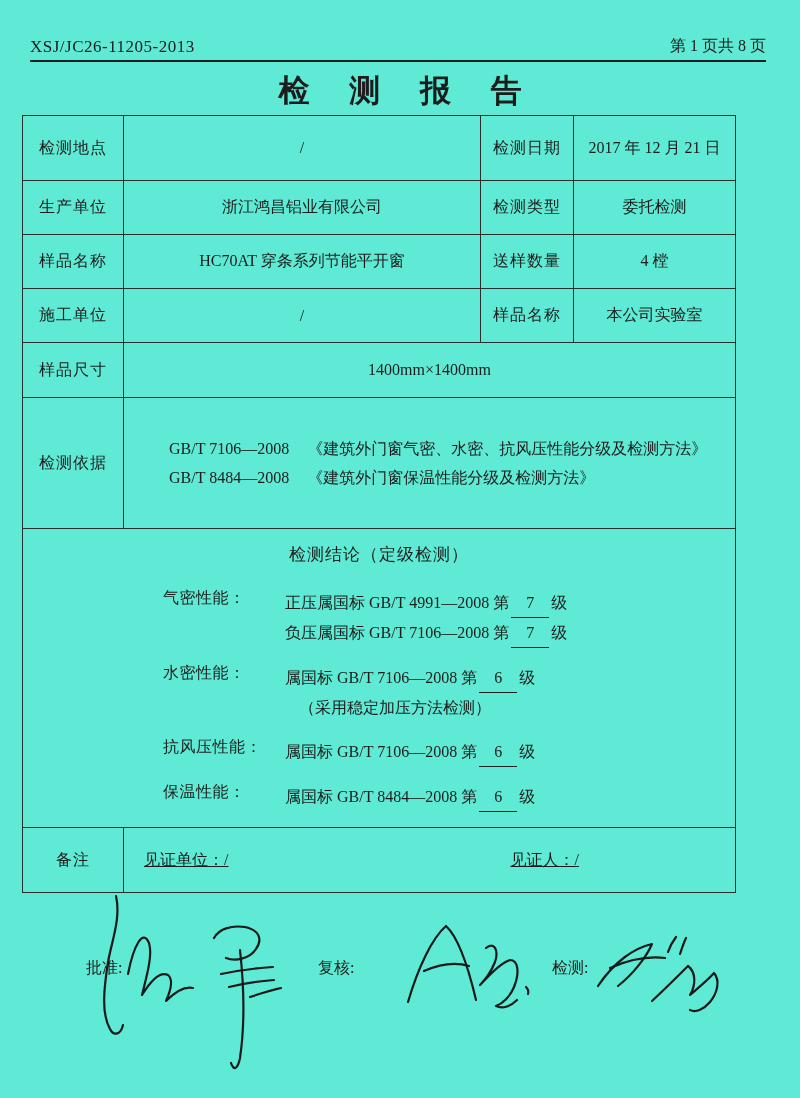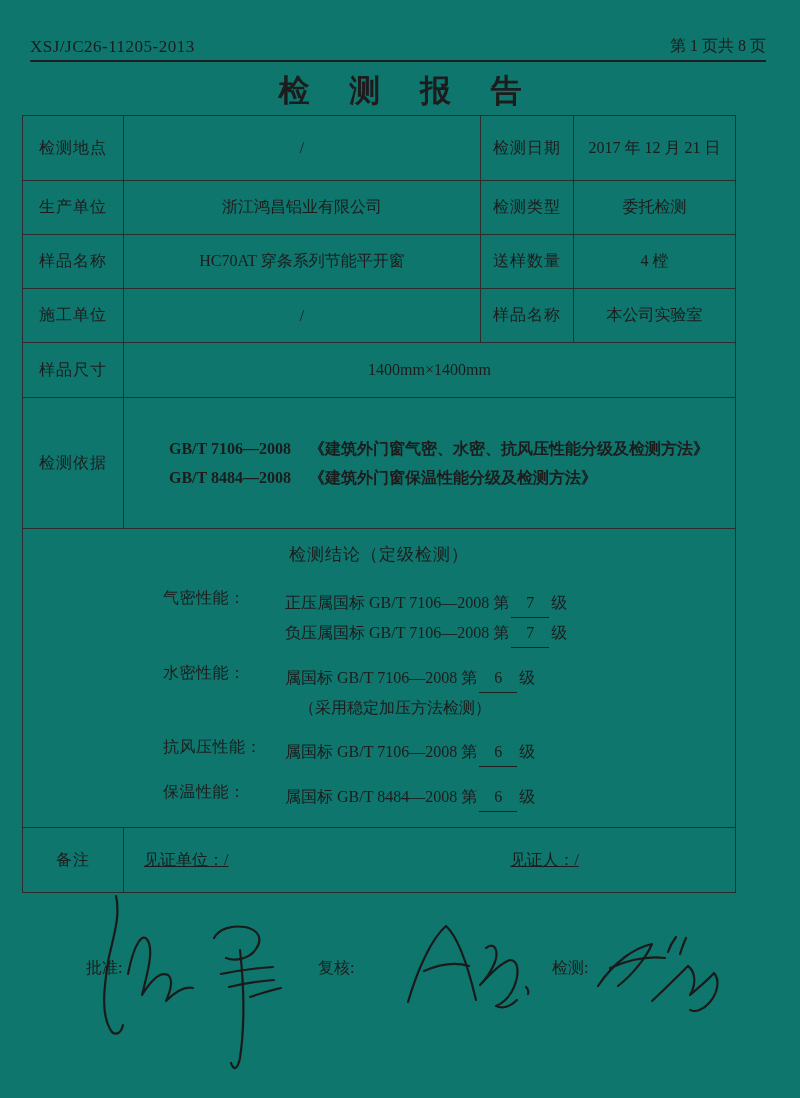--- a/index.html
+++ b/index.html
@@ -4,21 +4,21 @@
 <style>
   * { margin: 0; padding: 0; box-sizing: border-box; }
   html, body { background: #e9e8e5; }
   body { font-family: "Liberation Serif", "DejaVu Serif", serif; color: #1c1c1c; }
 
   .page {
     position: relative;
     width: 800px;
     height: 1098px;
     margin: 0 auto;
-    background: #0f766e;
+    background: #5eead4;
     overflow: hidden;
   }
 
   
   .doc-header {
     position: absolute;
     top: 36px; left: 30px; right: 34px;
     display: flex;
     justify-content: space-between;
     align-items: flex-end;
@@ -57,21 +57,21 @@
   tr.r2 td { height: 65px; }
   tr.r3 td { height: 54px; }
   tr.r4 td { height: 54px; }
   tr.r5 td { height: 54px; }
   tr.r6 td { height: 55px; }
   tr.r7 td { height: 131px; }
   tr.r8 td { height: 283px; }
   tr.r9 td { height: 65px; }
 
   
-  td.basis-cell { padding-left: 45px; font-weight: bold; }
+  td.basis-cell { padding-left: 45px; }
   .basis-line { display: flex; gap: 18px; line-height: 29px; white-space: nowrap; }
 
   
   td.conclusion-cell { vertical-align: top; padding-top: 14px; }
   .c-title {
     text-align: center;
     font-size: 17px;
     letter-spacing: 1px;
     margin-bottom: 22px;
   }
@@ -174,21 +174,21 @@
         </td>
       </tr>
       <tr class="r8">
         <td class="conclusion-cell" colspan="4">
           <div class="c-title">检测结论（定级检测）</div>
 
           <div class="c-item">
             <div class="c-name">气密性能：</div>
             <div class="c-lines">
               <div class="c-line">
-                <span>正压属国标 GB/T 7106—2008 第</span><span class="grade">7</span><span>级</span>
+                <span>正压属国标 GB/T 4991—2008 第</span><span class="grade">7</span><span>级</span>
               </div>
               <div class="c-line">
                 <span>负压属国标 GB/T 7106—2008 第</span><span class="grade">7</span><span>级</span>
               </div>
             </div>
           </div>
 
           <div class="c-item">
             <div class="c-name">水密性能：</div>
             <div class="c-lines">

